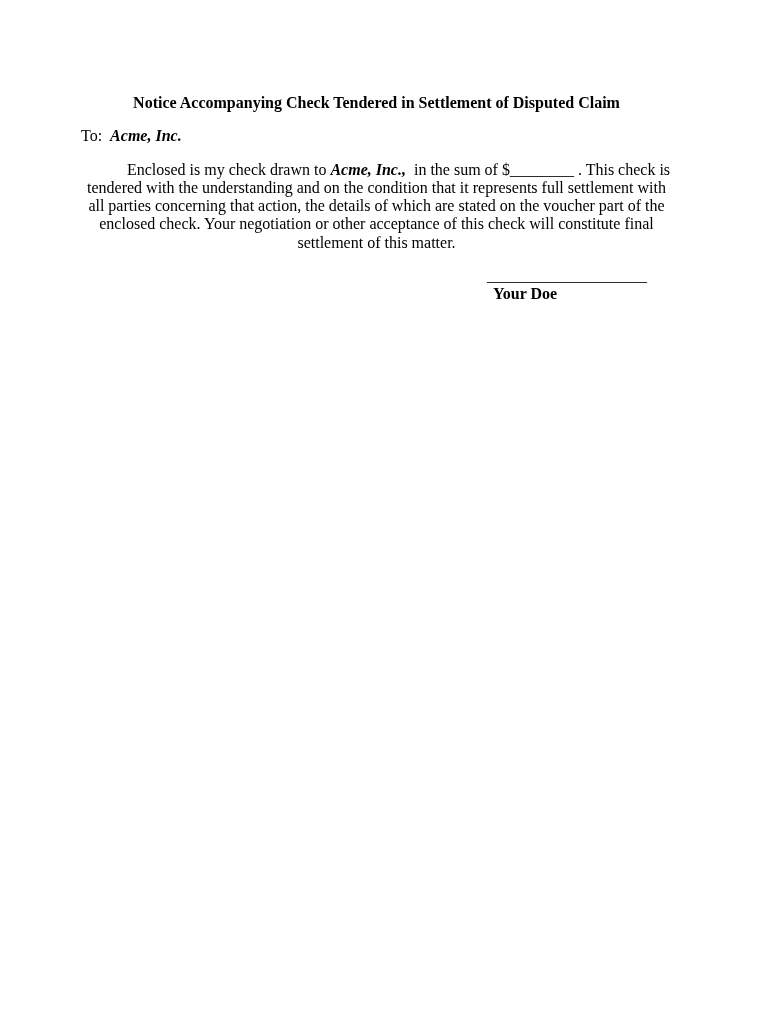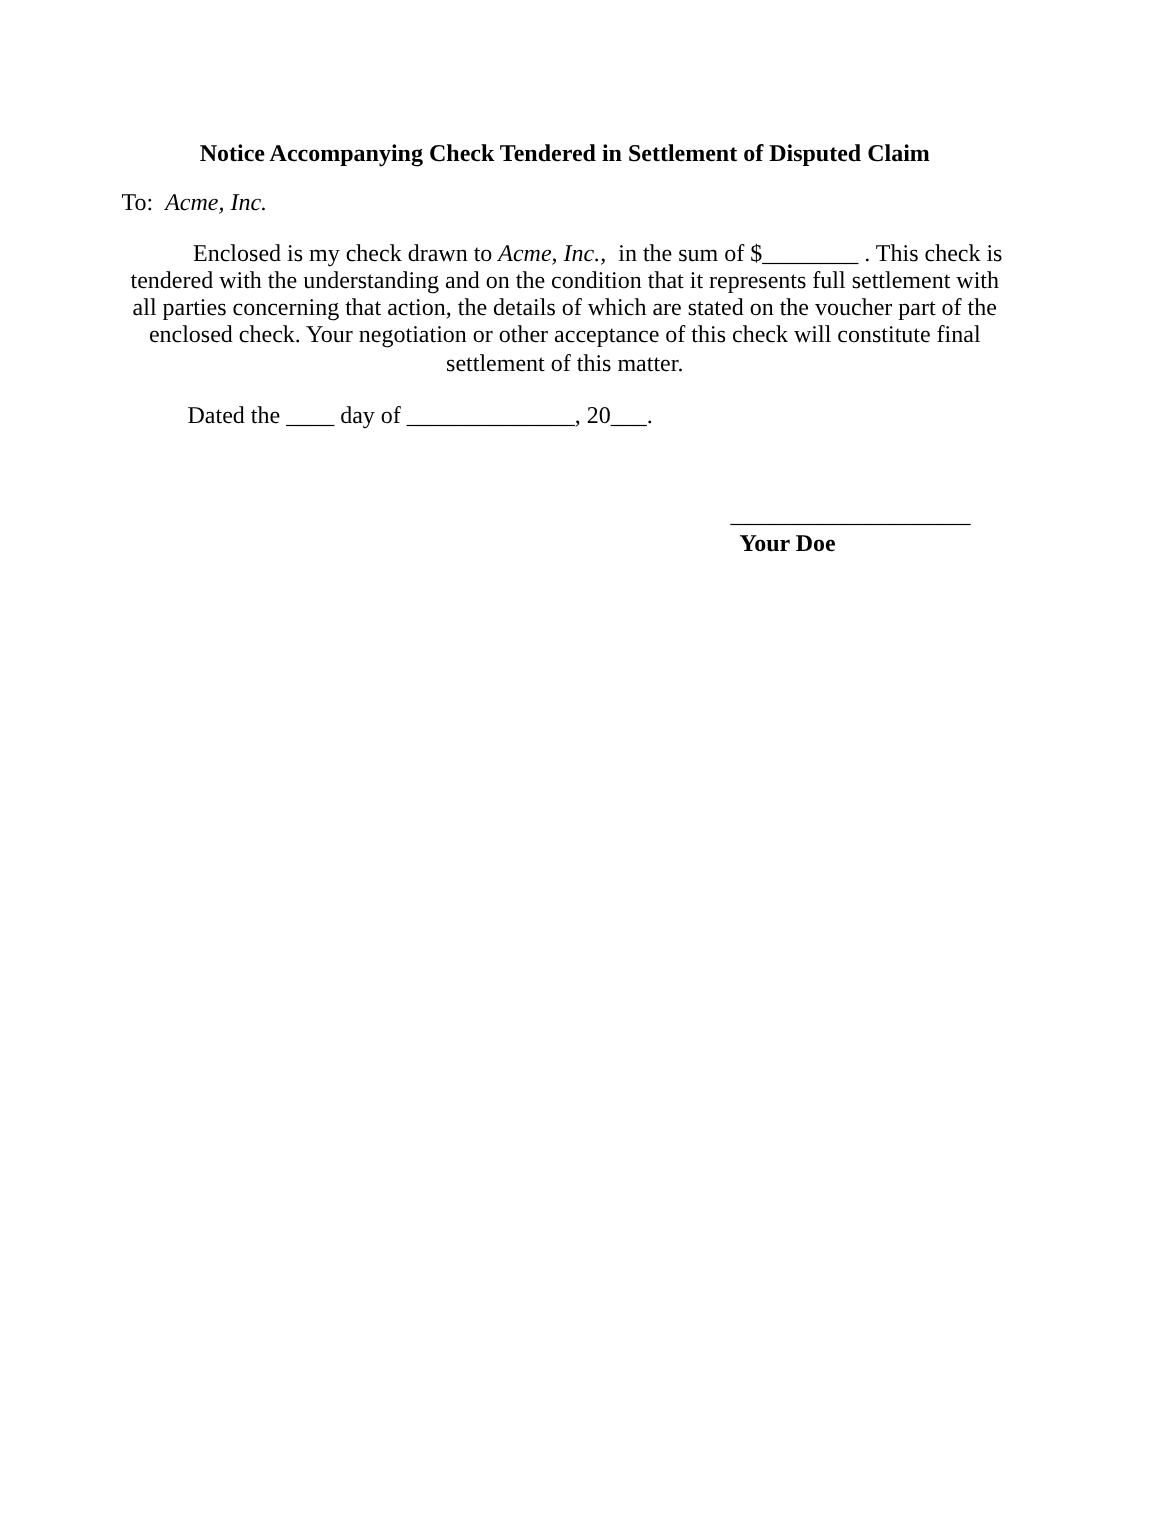--- a/index.html
+++ b/index.html
@@ -24,36 +24,36 @@
     text-align: center;
     font-weight: bold;
     margin: 0;
     white-space: pre-wrap;
   }
   .to-line {
     margin: 15px 0 0 0;
     white-space: pre-wrap;
   }
   .recipient, .payee {
-    font-weight: normal;
+    font-weight: bold;
     font-style: italic;
   }
   .body-para {
     margin: 15px 0 0 0;
     text-indent: 44px;
     text-align: center;
     white-space: pre-wrap;
   }
   .dated-line {
     margin: 17px 0 0 0;
     text-indent: 44px;
     white-space: pre-wrap;
   }
   .signature-block {
-    margin: 48px 0 0 406px;
+    margin: 15px 0 0 406px;
   }
   .signature-line {
     letter-spacing: 0;
     white-space: pre;
   }
   .signatory {
     font-weight: bold;
     padding-left: 6px;
   }
 </style>
@@ -61,20 +61,19 @@
 <body>
 
 <div class="page">
 
   <p class="title">Notice Accompanying Check Tendered in Settlement of Disputed Claim</p>
 
   <p class="to-line"><span>To:  </span><span class="recipient">Acme, Inc.</span></p>
 
   <p class="body-para"><span>Enclosed is my check drawn to </span><span class="payee">Acme, Inc.,</span><span>  in the sum of $________ . This check is tendered with the understanding and on the condition that it represents full settlement with all parties concerning that action, the details of which are stated on the voucher part of the enclosed check. Your negotiation or other acceptance of this check will constitute final settlement of this matter.</span></p>
 
-  <p class="dated-line">Dated the ____ day of ______________, 20___.</p>
 
   <div class="signature-block">
     <div class="signature-line">____________________</div>
     <div class="signatory">Your Doe</div>
   </div>
 
 </div>
 
 </body></html>

